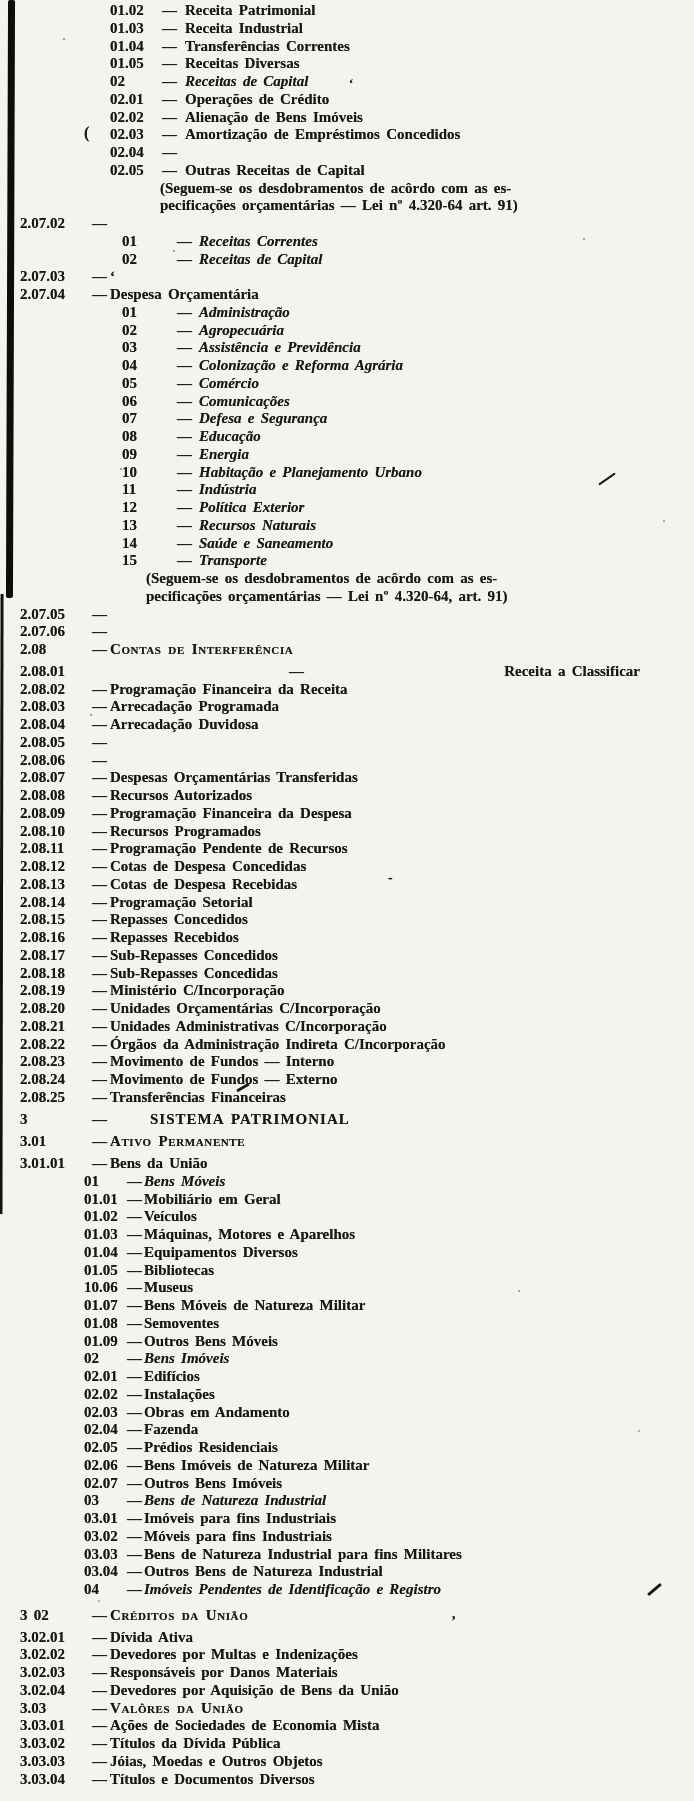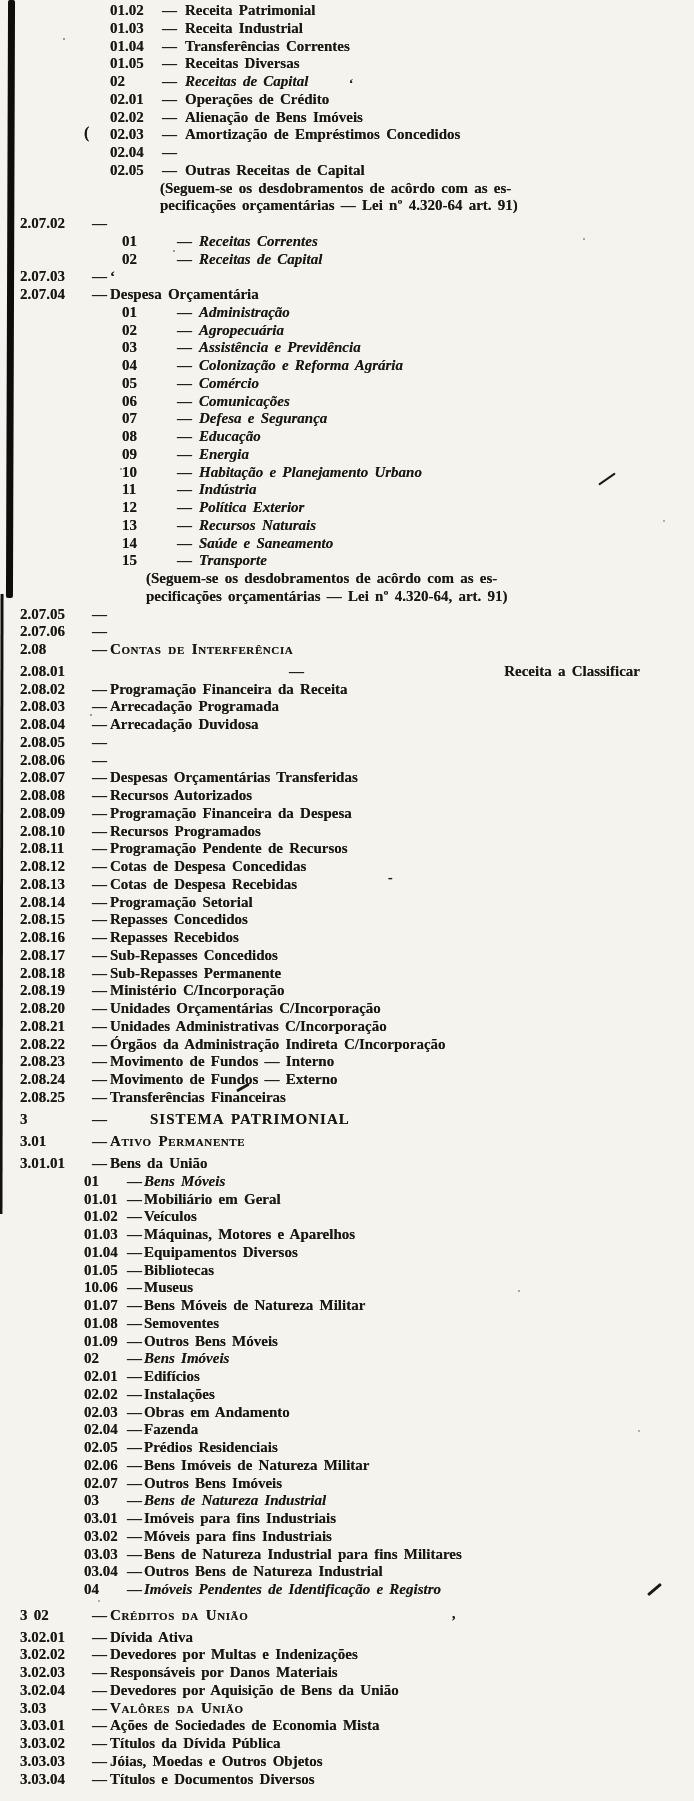--- a/index.html
+++ b/index.html
@@ -334,21 +334,21 @@
         <span class="label">Repasses Recebidos</span>
       </div>
       <div class="row main normal">
         <span class="code">2.08.17</span>
         <span class="dash">—</span>
         <span class="label">Sub-Repasses Concedidos</span>
       </div>
       <div class="row main normal">
         <span class="code">2.08.18</span>
         <span class="dash">—</span>
-        <span class="label">Sub-Repasses Permanente</span>
+        <span class="label">Sub-Repasses Concedidas</span>
       </div>
       <div class="row main normal">
         <span class="code">2.08.19</span>
         <span class="dash">—</span>
         <span class="label">Ministério C/Incorporação</span>
       </div>
       <div class="row main normal">
         <span class="code">2.08.20</span>
         <span class="dash">—</span>
         <span class="label">Unidades Orçamentárias C/Incorporação</span>

